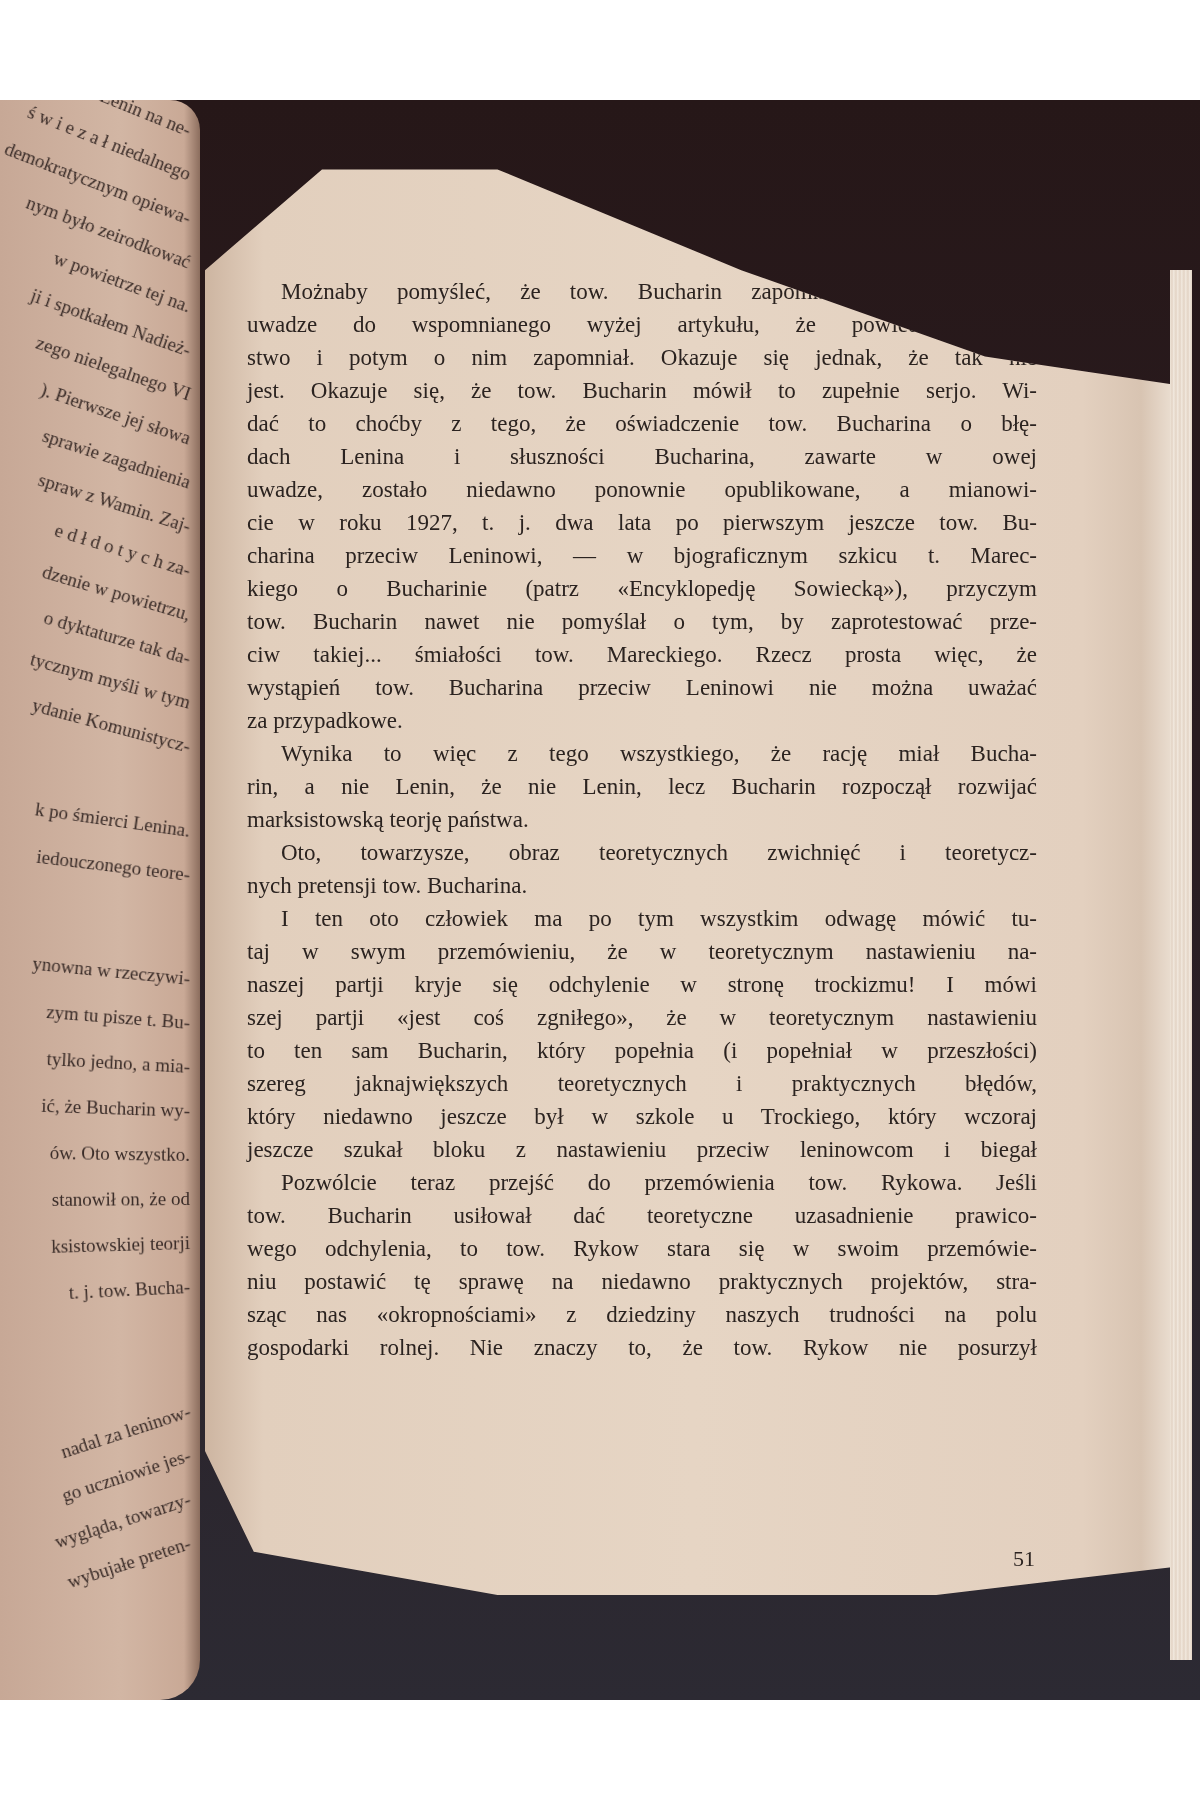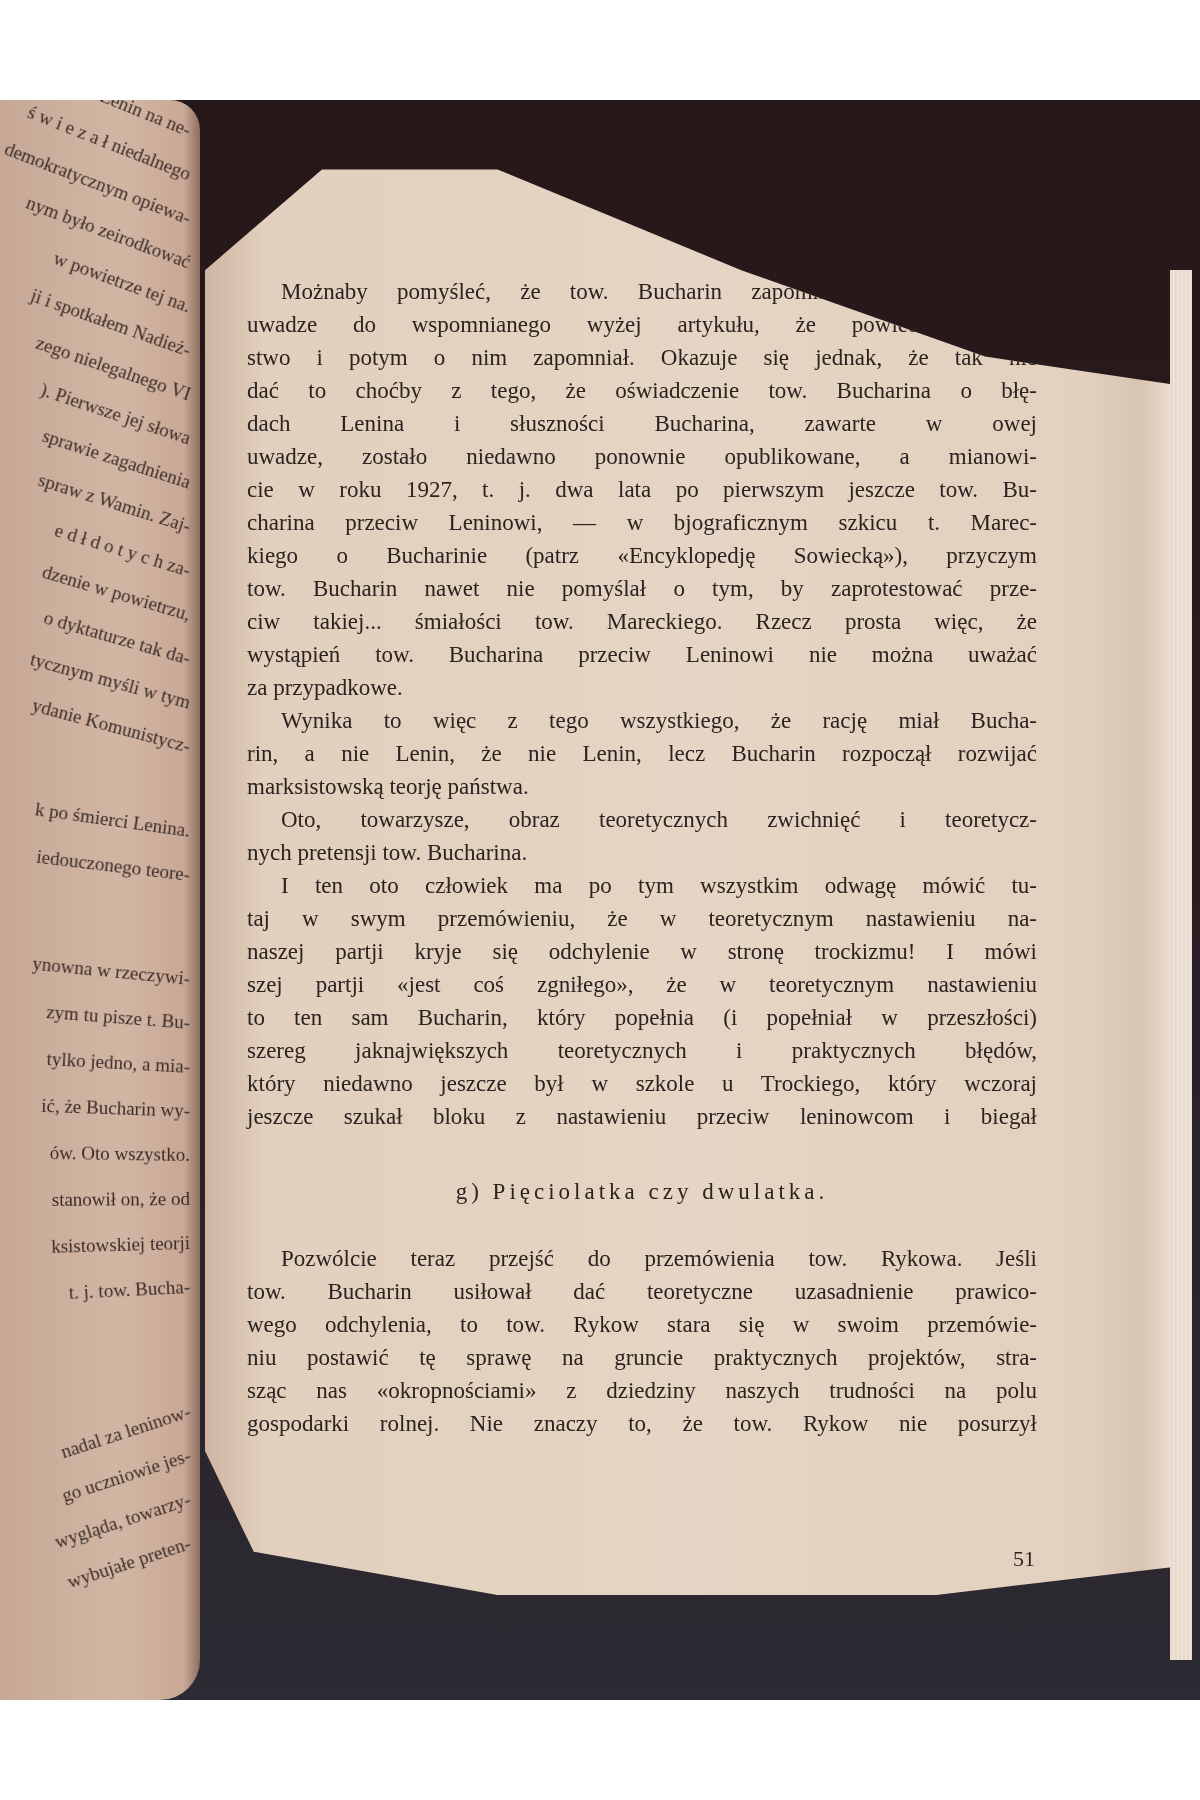--- a/index.html
+++ b/index.html
@@ -90,20 +90,21 @@
       <div class="frag" style="top: 1388px; transform: rotate(-18deg); transform-origin: right center;">wygląda, towarzy-</div>
       <div class="frag" style="top: 1432px; transform: rotate(-18deg); transform-origin: right center;">wybujałe preten-</div>
     </div>
 
   <div class="right-page">
     <div class="text-block">
       <div>
         <span class="line indent">Możnaby pomyśleć, że tow. Bucharin zapomniał się w swojej</span>
         <span class="line">uwadze do wspomnianego wyżej artykułu, że powiedział głup-</span>
         <span class="line">stwo i potym o nim zapomniał. Okazuje się jednak, że tak nie</span>
+        <span class="line">jest. Okazuje się, że tow. Bucharin mówił to zupełnie serjo. Wi-</span>
         <span class="line">dać to choćby z tego, że oświadczenie tow. Bucharina o błę-</span>
         <span class="line">dach Lenina i słuszności Bucharina, zawarte w owej</span>
         <span class="line">uwadze, zostało niedawno ponownie opublikowane, a mianowi-</span>
         <span class="line">cie w roku 1927, t. j. dwa lata po pierwszym jeszcze tow. Bu-</span>
         <span class="line">charina przeciw Leninowi, — w bjograficznym szkicu t. Marec-</span>
         <span class="line">kiego o Bucharinie (patrz «Encyklopedję Sowiecką»), przyczym</span>
         <span class="line">tow. Bucharin nawet nie pomyślał o tym, by zaprotestować prze-</span>
         <span class="line">ciw takiej... śmiałości tow. Mareckiego. Rzecz prosta więc, że</span>
         <span class="line">wystąpień tow. Bucharina przeciw Leninowi nie można uważać</span>
         <span class="line last">za przypadkowe.</span>
@@ -121,27 +122,26 @@
         <span class="line indent">I ten oto człowiek ma po tym wszystkim odwagę mówić tu-</span>
         <span class="line">taj w swym przemówieniu, że w teoretycznym nastawieniu na-</span>
         <span class="line">naszej partji kryje się odchylenie w stronę trockizmu! I mówi</span>
         <span class="line">szej partji «jest coś zgniłego», że w teoretycznym nastawieniu</span>
         <span class="line">to ten sam Bucharin, który popełnia (i popełniał w przeszłości)</span>
         <span class="line">szereg jaknajwiększych teoretycznych i praktycznych błędów,</span>
         <span class="line">który niedawno jeszcze był w szkole u Trockiego, który wczoraj</span>
         <span class="line">jeszcze szukał bloku z nastawieniu przeciw leninowcom i biegał</span>
       </div>
 
-      <span class="heading">g) Pięciolatka czy dwulatka.</span>
 
       <div>
         <span class="line indent">Pozwólcie teraz przejść do przemówienia tow. Rykowa. Jeśli</span>
         <span class="line">tow. Bucharin usiłował dać teoretyczne uzasadnienie prawico-</span>
         <span class="line">wego odchylenia, to tow. Rykow stara się w swoim przemówie-</span>
-        <span class="line">niu postawić tę sprawę na gruncie praktycznych projektów, stra-</span>
+        <span class="line">niu postawić tę sprawę na niedawno praktycznych projektów, stra-</span>
         <span class="line">sząc nas «okropnościami» z dziedziny naszych trudności na polu</span>
         <span class="line">gospodarki rolnej. Nie znaczy to, że tow. Rykow nie posurzył</span>
       </div>
     </div>
 
     <div class="page-footer">
       <span class="signature">4*</span>
       <span class="page-number">51</span>
     </div>
   </div>

